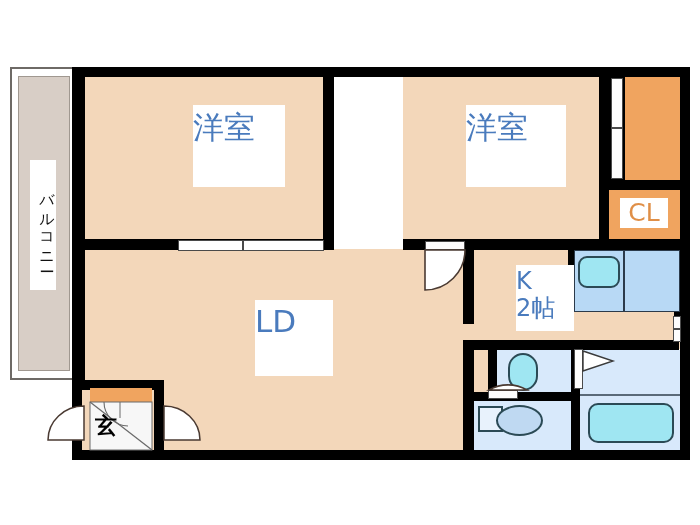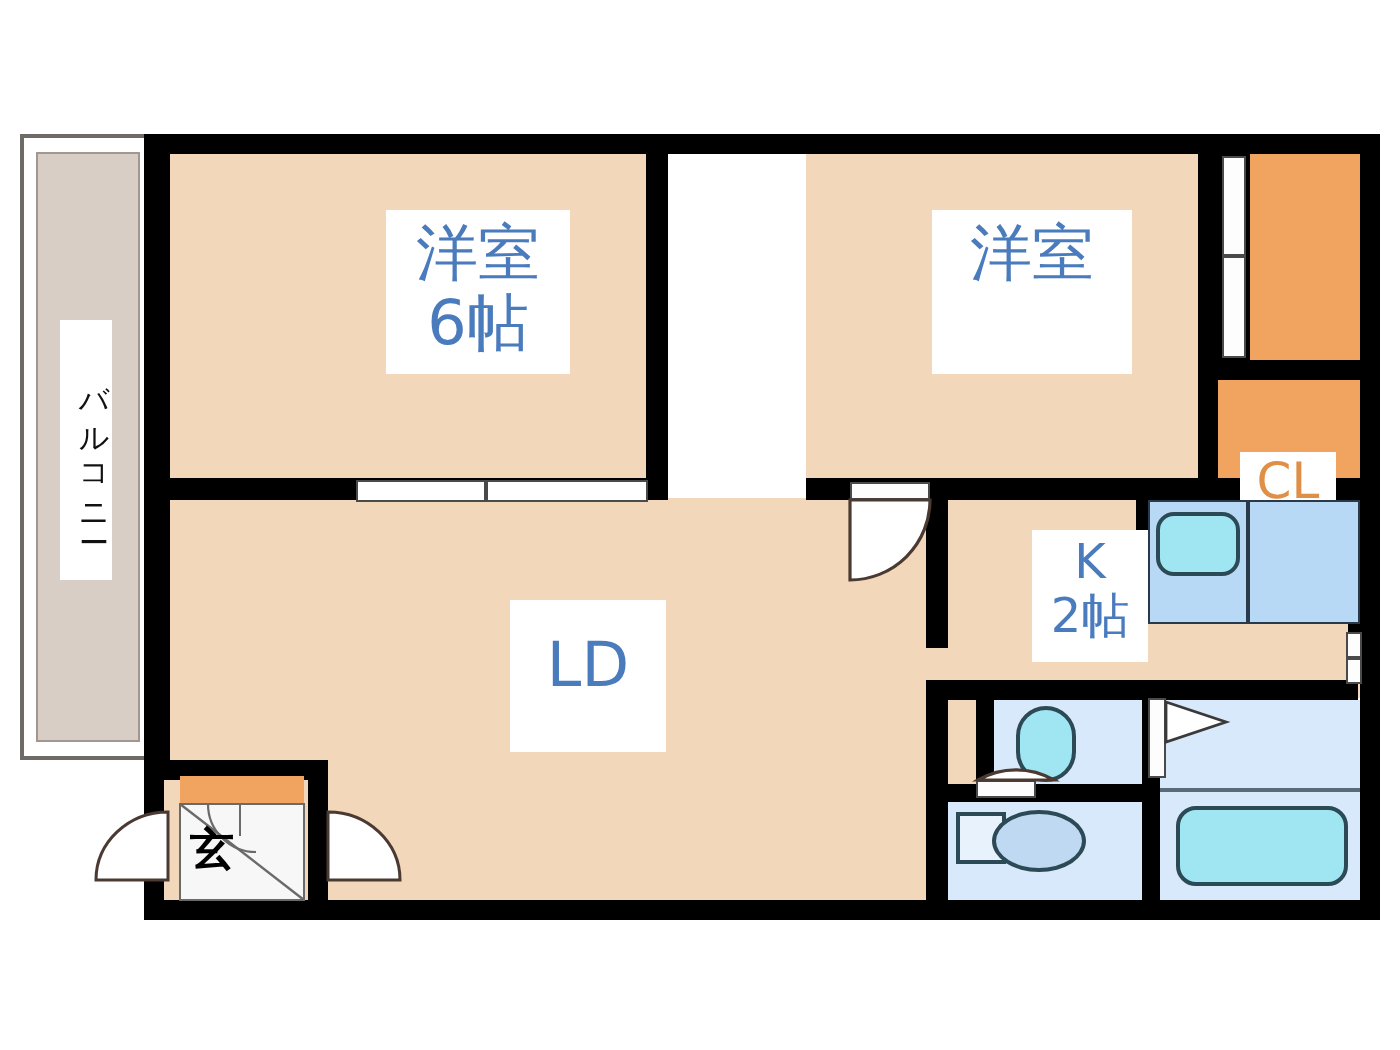--- a/index.html
+++ b/index.html
@@ -17,21 +17,21 @@
   .waterplain{background:#d8e9fb;}
   .counter{background:#b8d9f5;border:1px solid #2b3a4a;}
   .sink{background:#9fe6f2;border:2px solid #2b4a55;border-radius:9px;}
   .tub{background:#9fe6f2;border:2px solid #2b4a55;border-radius:10px;}
   .basin{background:#9fe6f2;border:2px solid #2b4a55;border-radius:22px;}
   .toiletbowl{background:#bfd9f2;border:2px solid #2b4a55;border-radius:50%;}
   .toilettank{background:#e8f2fc;border:2px solid #2b4a55;}
   .whitepanel{background:#fdfdfd;border:1px solid #4a4a4a;}
 
   
-  .lbl{background:#ffffff;color:#4a7bbd;text-align:center;line-height:1.12;
+  .lbl{background:#ffffff;color:#4a7bbd;text-align:left;line-height:1.12;
        font-weight:400;letter-spacing:0px;}
   .lbl .l1{display:block;font-size:31px;}
   .lbl .l2{display:block;font-size:31px;}
   .lbl-small .l1{font-size:24px;}
   .lbl-small .l2{font-size:24px;}
   .lbl-cl{background:#ffffff;color:#e08f47;font-size:25px;text-align:center;line-height:1.0;}
   .lbl-gen{background:#f7f7f7;color:#000000;font-size:22px;text-align:center;line-height:1.0;font-weight:700;}
   .lbl-balcony{background:#ffffff;color:#111111;font-size:15px;
        writing-mode:vertical-rl;text-orientation:upright;letter-spacing:3px;
        text-align:center;}
@@ -91,21 +91,21 @@
   <div class="abs wall" style="left:474px;top:392px;width:98px;height:9px;"></div>
 
   <div class="abs wall" style="left:674px;top:300px;width:6px;height:16px;"></div>
 
   <div class="abs closet" style="left:625px;top:77px;width:55px;height:103px;"></div>
   <div class="abs closet" style="left:609px;top:190px;width:71px;height:49px;"></div>
   <div class="abs wall" style="left:609px;top:180px;width:71px;height:10px;"></div>
   <div class="abs wall" style="left:609px;top:67px;width:16px;height:113px;"></div>
   <div class="abs whitepanel" style="left:611px;top:78px;width:12px;height:101px;"></div>
   <div class="abs" style="left:611px;top:127px;width:12px;height:2px;background:#4a4a4a;"></div>
-  <div class="abs lbl-cl" style="left:620px;top:198px;width:48px;height:30px;line-height:30px;margin-top:28px;">CL</div>
+  <div class="abs lbl-cl" style="left:620px;top:198px;width:48px;height:30px;line-height:30px;">CL</div>
 
   <div class="abs slide" style="left:178px;top:240px;width:146px;height:11px;"></div>
   <div class="abs" style="left:242px;top:240px;width:2px;height:11px;background:#4a4a4a;"></div>
 
   <div class="abs whitepanel" style="left:425px;top:241px;width:40px;height:9px;"></div>
   <svg class="abs" style="left:425px;top:250px;width:42px;height:42px;" width="42" height="42" viewBox="0 0 42 42">
     <path d="M40,0 A40,40 0 0 1 0,40 L0,0 Z" fill="#ffffff" stroke="#4a3a32" stroke-width="1.6"></path>
   </svg>
 
   <div class="abs counter" style="left:574px;top:250px;width:50px;height:62px;"></div>
@@ -153,28 +153,27 @@
 
   <svg class="abs" style="left:48px;top:406px;width:36px;height:34px;" width="36" height="34" viewBox="0 0 36 34">
     <path d="M36,0 L36,34 L0,34 A36,34 0 0 1 36,0 Z" fill="#ffffff" stroke="#4a3a32" stroke-width="1.5"></path>
   </svg>
   <svg class="abs" style="left:164px;top:406px;width:36px;height:34px;" width="36" height="34" viewBox="0 0 36 34">
     <path d="M0,0 L0,34 L36,34 A36,34 0 0 0 0,0 Z" fill="#ffffff" stroke="#4a3a32" stroke-width="1.5"></path>
   </svg>
 
   <div class="abs lbl" style="left:193px;top:105px;width:92px;height:82px;padding-top:5px;">
     <span class="l1">洋室</span>
-    <span class="l2">6帖</span>
   </div>
 
   <div class="abs lbl" style="left:466px;top:105px;width:100px;height:82px;padding-top:5px;">
     <span class="l1">洋室</span>
   </div>
 
-  <div class="abs lbl" style="left:255px;top:300px;width:78px;height:76px;padding-top:16px;">
+  <div class="abs lbl" style="left:255px;top:300px;width:78px;height:76px;padding-top:4px;">
     <span class="l1">LD</span>
   </div>
 
   <div class="abs lbl lbl-small" style="left:516px;top:265px;width:58px;height:66px;padding-top:3px;">
     <span class="l1">K</span>
     <span class="l2">2帖</span>
   </div>
 
 </div>
 

